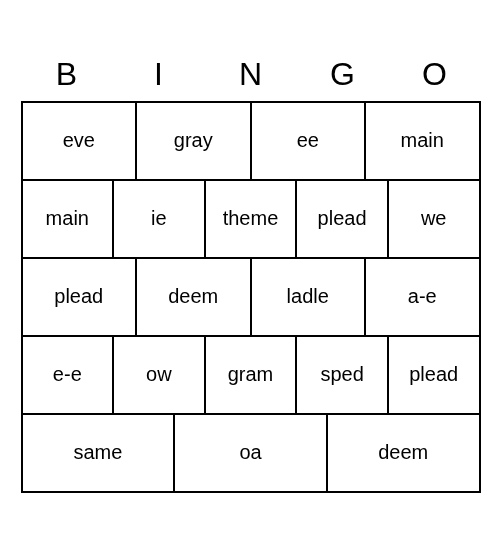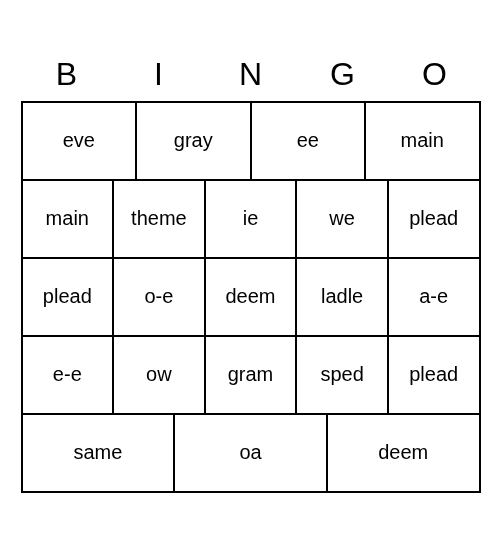--- a/index.html
+++ b/index.html
@@ -81,28 +81,27 @@
     </div>
   <div class="bingo-grid">
   <div class="bingo-row">
         <div class="bingo-cell">eve</div>
         <div class="bingo-cell">gray</div>
         <div class="bingo-cell">ee</div>
         <div class="bingo-cell">main</div>
       </div>
       <div class="bingo-row">
         <div class="bingo-cell">main</div>
+        <div class="bingo-cell">ie</div>
         <div class="bingo-cell">theme</div>
-        <div class="bingo-cell">ie</div>
+        <div class="bingo-cell">plead</div>
         <div class="bingo-cell">we</div>
-        <div class="bingo-cell">plead</div>
       </div>
       <div class="bingo-row">
         <div class="bingo-cell">plead</div>
-        <div class="bingo-cell">o-e</div>
         <div class="bingo-cell">deem</div>
         <div class="bingo-cell">ladle</div>
         <div class="bingo-cell">a-e</div>
       </div>
       <div class="bingo-row">
         <div class="bingo-cell">e-e</div>
         <div class="bingo-cell">ow</div>
         <div class="bingo-cell">gram</div>
         <div class="bingo-cell">sped</div>
         <div class="bingo-cell">plead</div>

